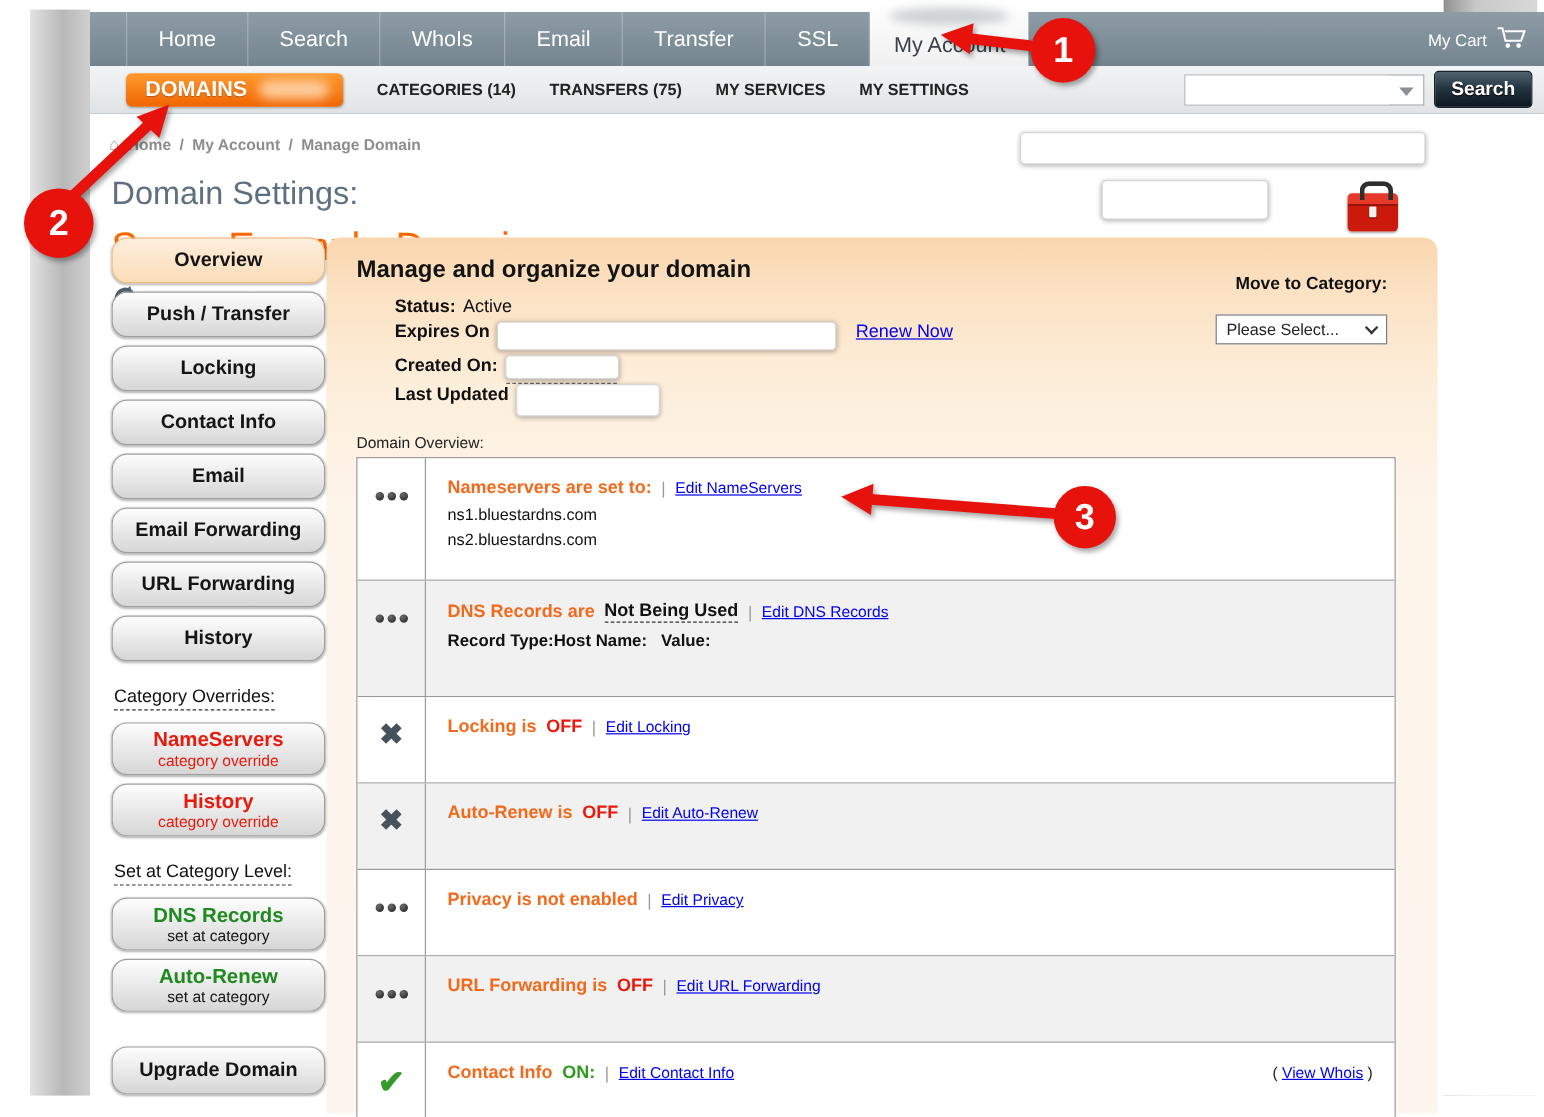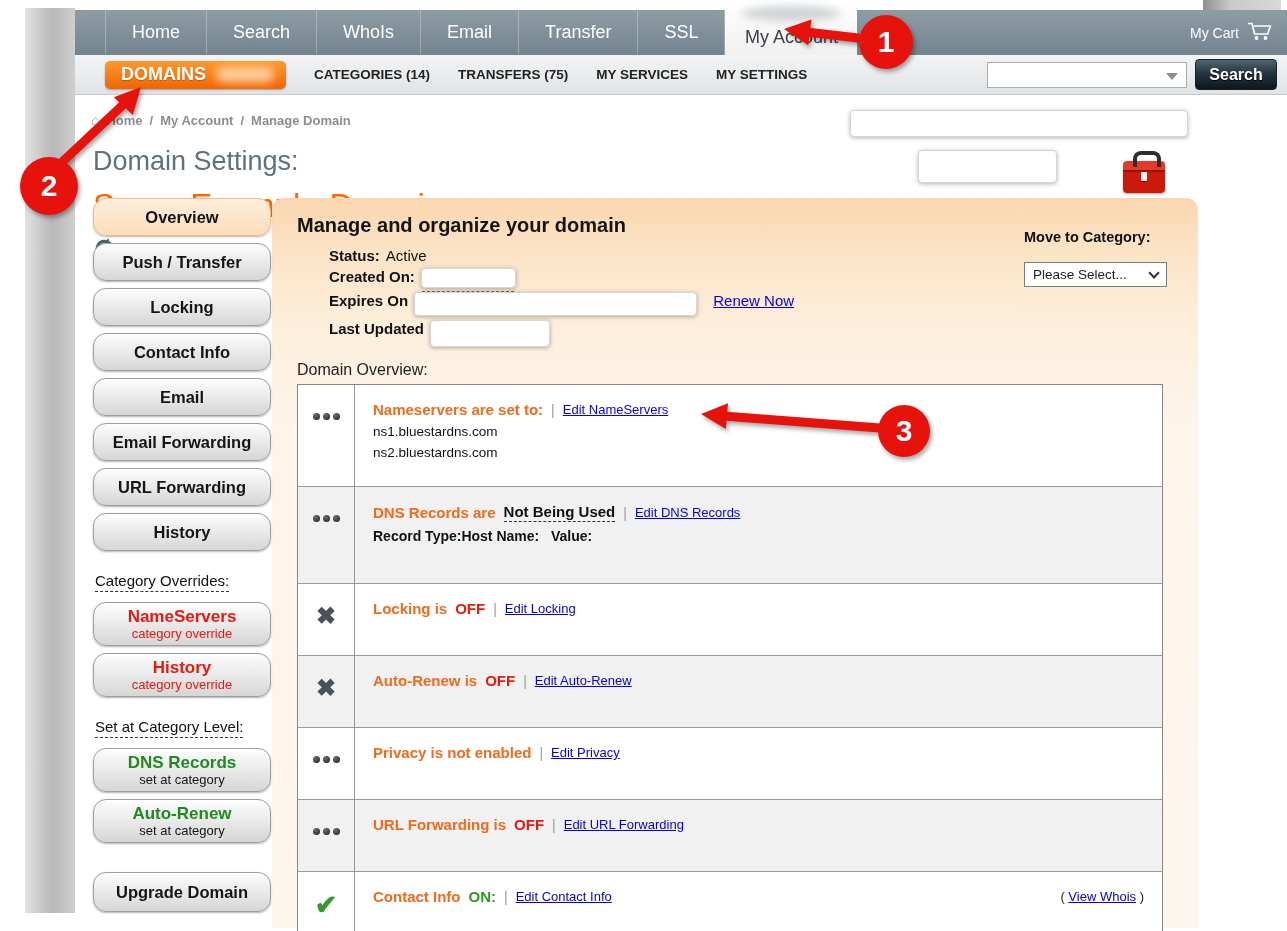--- a/index.html
+++ b/index.html
@@ -98,23 +98,23 @@
   .status-line { font-size:15px; color:#111; margin-bottom:4px; display:flex; align-items:flex-start; gap:6px;margin-left:32px; }
   .status-line b { font-weight:bold; }
   .redact-inline { display:inline-block; vertical-align:middle; position:relative; }
   .redact-created { width:95px; height:20px; }
   .redact-created::after { content:''; position:absolute; left:0; bottom:-5px; width:92px;
                            border-bottom:1.5px dashed #666; }
   .redact-expires { width:283px; height:24px; }
   .redact-updated { width:120px; height:27px; }
   .link { color:#0000ee; text-decoration:underline; cursor:pointer; }
   .renew { font-size:15px; margin-left:10px; }
-  .overview-label { font-size:16px; color:#222; margin:14px 0 5px 0; }
-
-  .move-cat { position:absolute; right:31px; top:30px; }
+  .overview-label { font-size:13px; color:#222; margin:14px 0 5px 0; }
+
+  .move-cat { position:absolute; right:42px; top:30px; text-align:right; }
   .move-cat .lbl { font-size:14.5px; font-weight:bold; color:#111; }
   .cat-select { margin-top:16px; width:143px; height:25px; background:#ffffff; border:1px solid #7c7c7c;
                 display:flex; align-items:center; justify-content:space-between; padding:0 8px; cursor:pointer; }
   .cat-select .val { font-size:13.5px; color:#222; }
   .chev { width:8px; height:8px; border-right:2.5px solid #333; border-bottom:2.5px solid #333;
           transform:rotate(45deg); margin-top:-4px; }
 
   
   .ov-table { width:866px; border:1px solid #868686; background:#ffffff; }
   .ov-row { display:flex; border-bottom:1px solid #9a9a9a; background:#ffffff; }
@@ -222,27 +222,27 @@
 
     <div class="panel">
       <div class="panel-inner">
         <div class="content-heading">Manage and organize your domain</div>
 
         <div class="status-line">
           <b>Status:</b>
           <span>Active</span>
         </div>
         <div class="status-line">
-          <b>Created On:</b>
-          <span class="redact redact-inline redact-created"></span>
-        </div>
-        <div class="status-line">
           <b>Expires On</b>
           <span class="redact redact-inline redact-expires"></span>
           <span class="link renew">Renew Now</span>
+        </div>
+        <div class="status-line">
+          <b>Created On:</b>
+          <span class="redact redact-inline redact-created"></span>
         </div>
         <div class="status-line">
           <b>Last Updated</b>
           <span class="redact redact-inline redact-updated"></span>
         </div>
 
         <div class="overview-label">Domain Overview:</div>
 
         <div class="ov-table">
 

